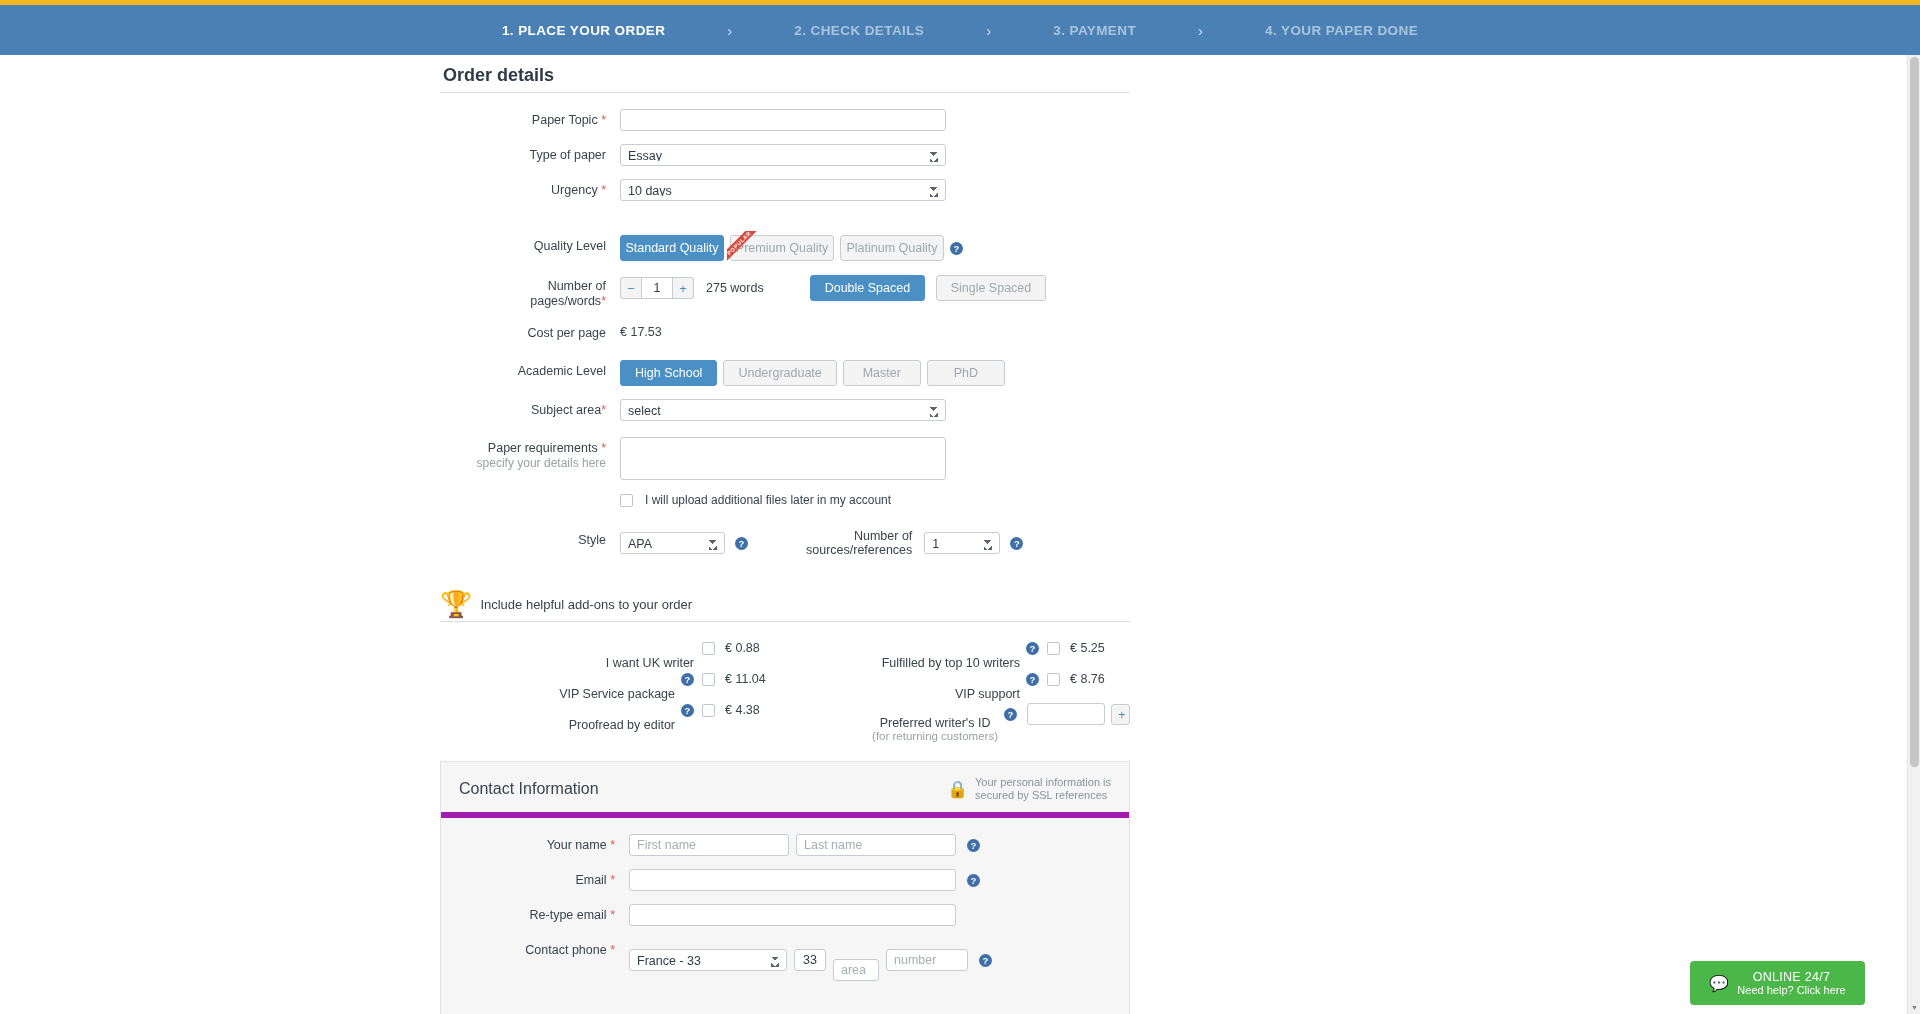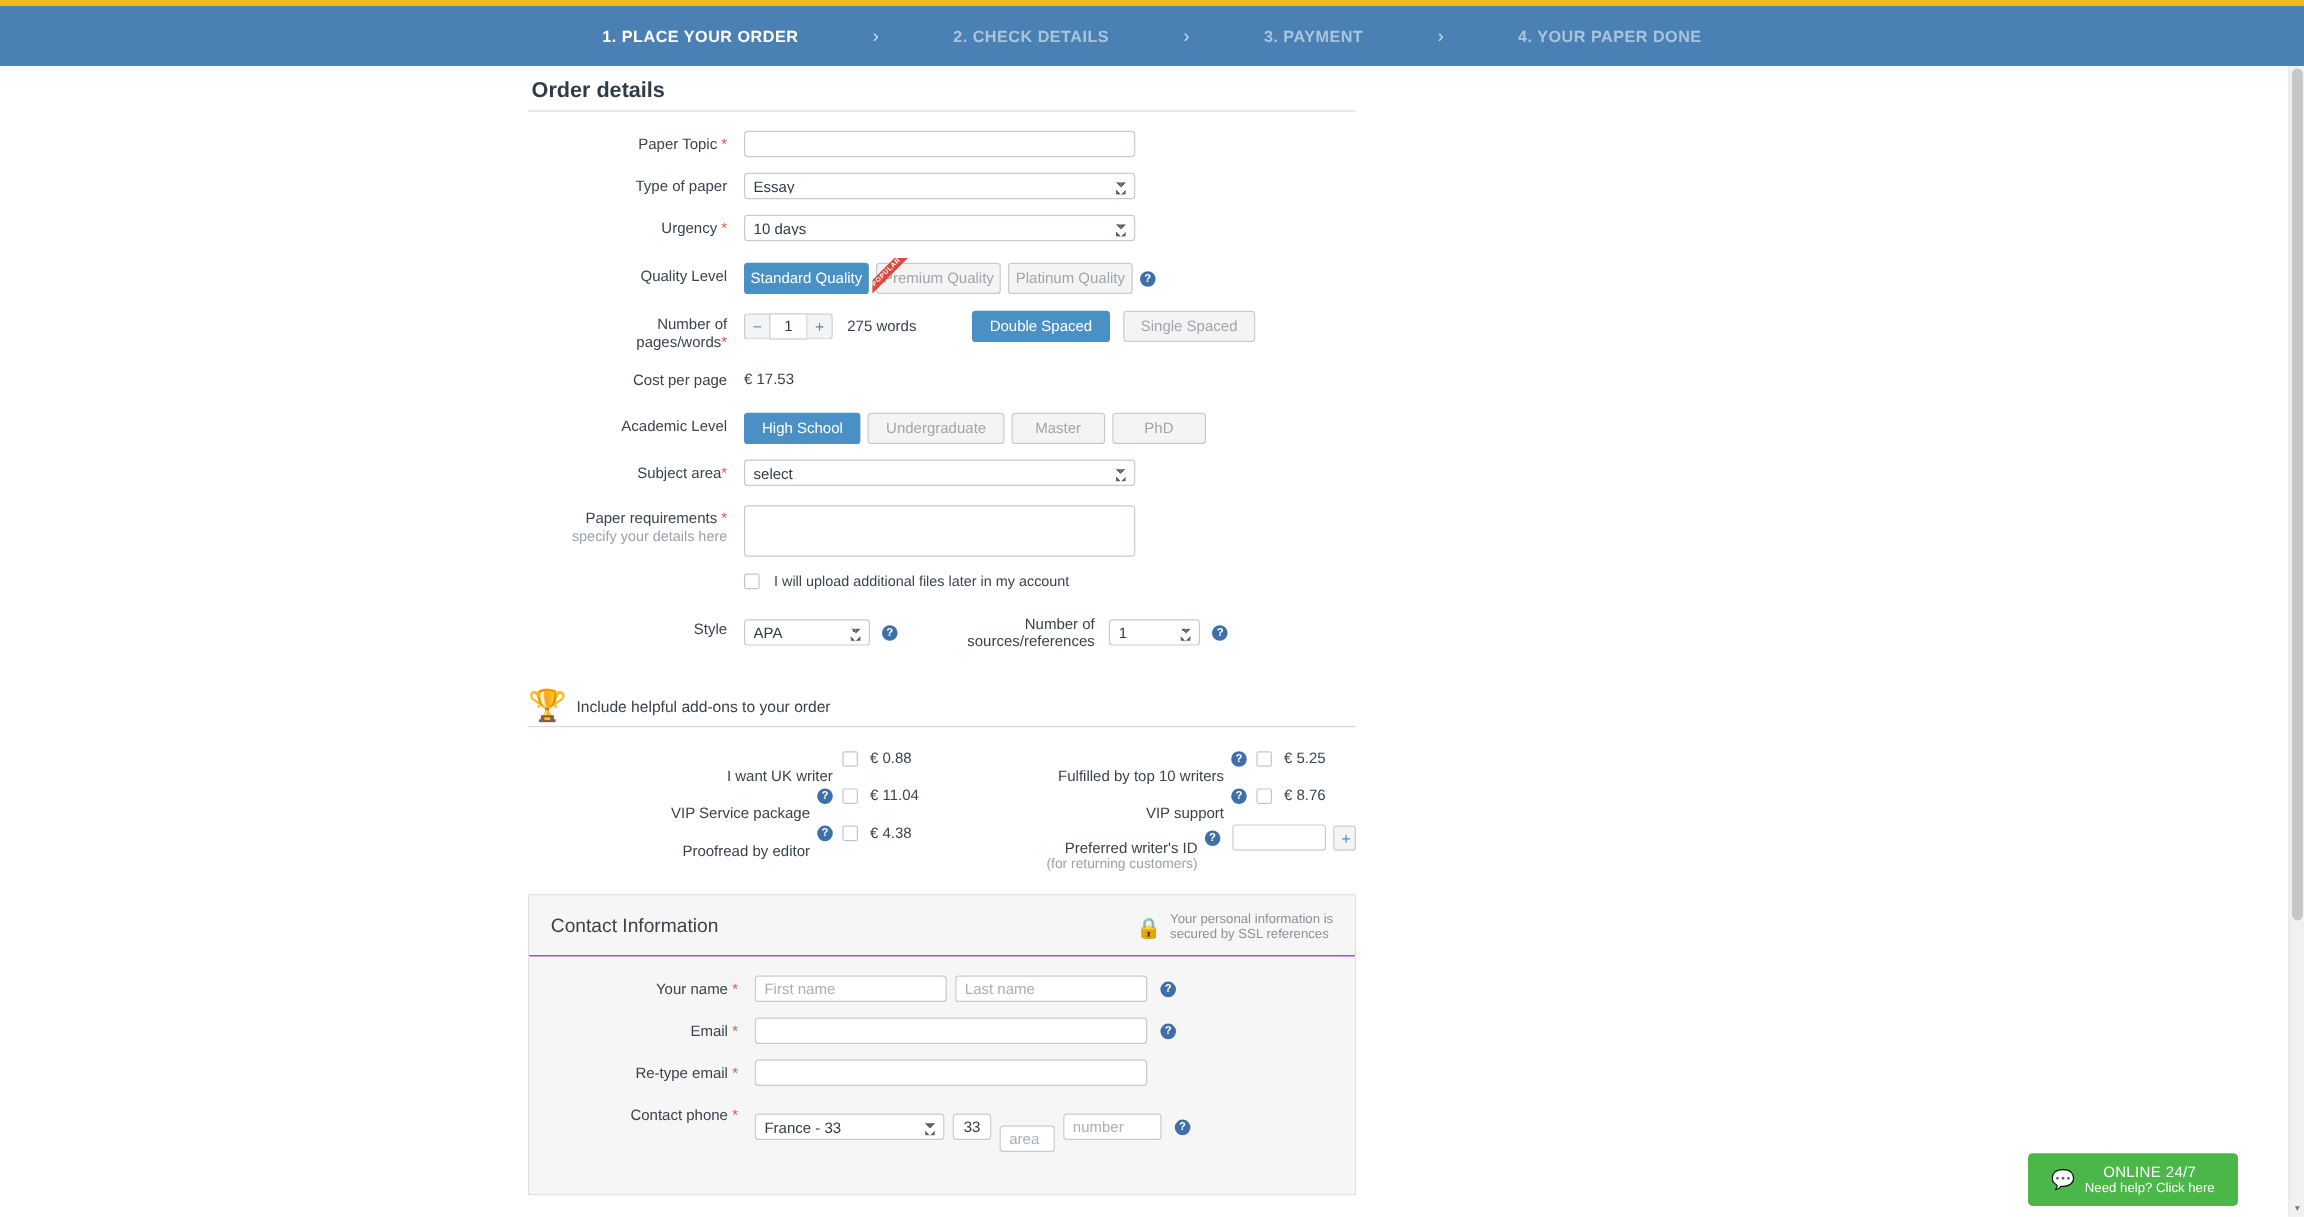--- a/index.html
+++ b/index.html
@@ -236,21 +236,21 @@
     display: flex;
     margin-top: 16px;
     padding-left: 0;
   }
   .addon-col { width: 50%; }
   .addon-row {
     display: flex; align-items: center; justify-content: flex-end;
     margin-bottom: 11px; height: 20px;
   }
   .addon-row .name {
-    font-size: 12.5px; color: #3a434c; text-align: right; margin-top: 30px;
+    font-size: 12.5px; color: #3a434c; text-align: center; margin-top: 30px;
   }
   .addon-row .name .note {
     display: block; color: #9aa1a8; font-size: 11.5px;
   }
   .addon-row .help { margin-left: 6px; }
   .addon-row .cb { margin-left: 8px; }
   .addon-row .price {
     font-size: 12.5px; color: #3a434c; width: 60px;
     margin-left: 10px; text-align: left;
   }
@@ -266,21 +266,21 @@
   
   #contact-panel {
     background: #f6f6f6;
     border: 1px solid #e2e2e2;
     margin-top: 22px;
     padding: 14px 0 22px 0;
   }
   .contact-head {
     display: flex; align-items: center; justify-content: space-between;
     padding: 0 18px 10px 18px;
-    border-bottom: 1px solid #a21caf;
+    border-bottom: 6px solid #a21caf;
     margin-bottom: 16px;
   }
   .contact-head h2 {
     font-size: 16px; font-weight: normal; color: #3a434c; margin: 0;
   }
   .ssl { display: flex; align-items: center; }
   .ssl .lock { font-size: 17px; margin-right: 7px; }
   .ssl .ssltxt {
     font-size: 11px; color: #8a9199; line-height: 13px;
   }
@@ -379,21 +379,21 @@
       <span>Urgency</span>
       <span class="req">*</span>
     </div>
     <div class="ctl">
       <select class="w-wide">
         <option>10 days</option>
       </select>
     </div>
   </div>
 
-  <div class="row" style="margin-top:18px;">
+  <div class="row" style="margin-top:34px;">
     <div class="lbl">Quality Level</div>
     <div class="ctl">
       <div class="btn-group">
         <button class="qbtn sel wide">Standard Quality</button>
         <span class="popular-wrap">
           <button class="qbtn wide">Premium Quality</button>
           <span class="popular-ribbon">
             <span>POPULAR</span>
           </span>
         </span>

